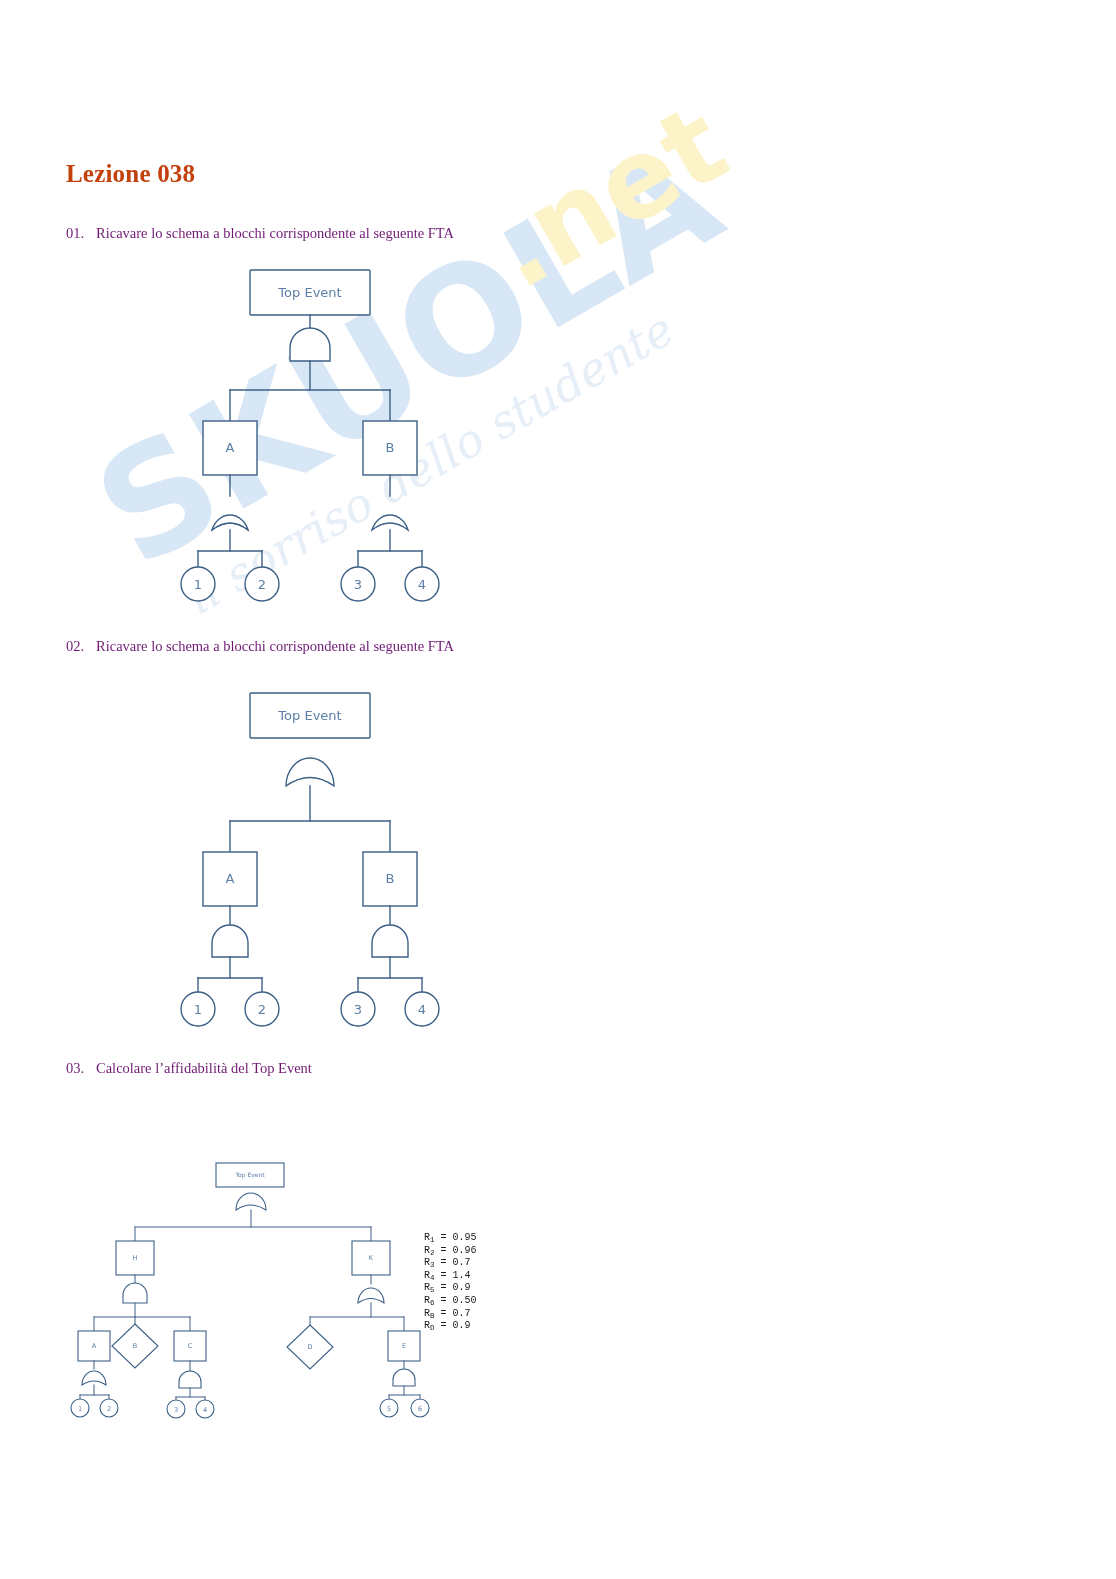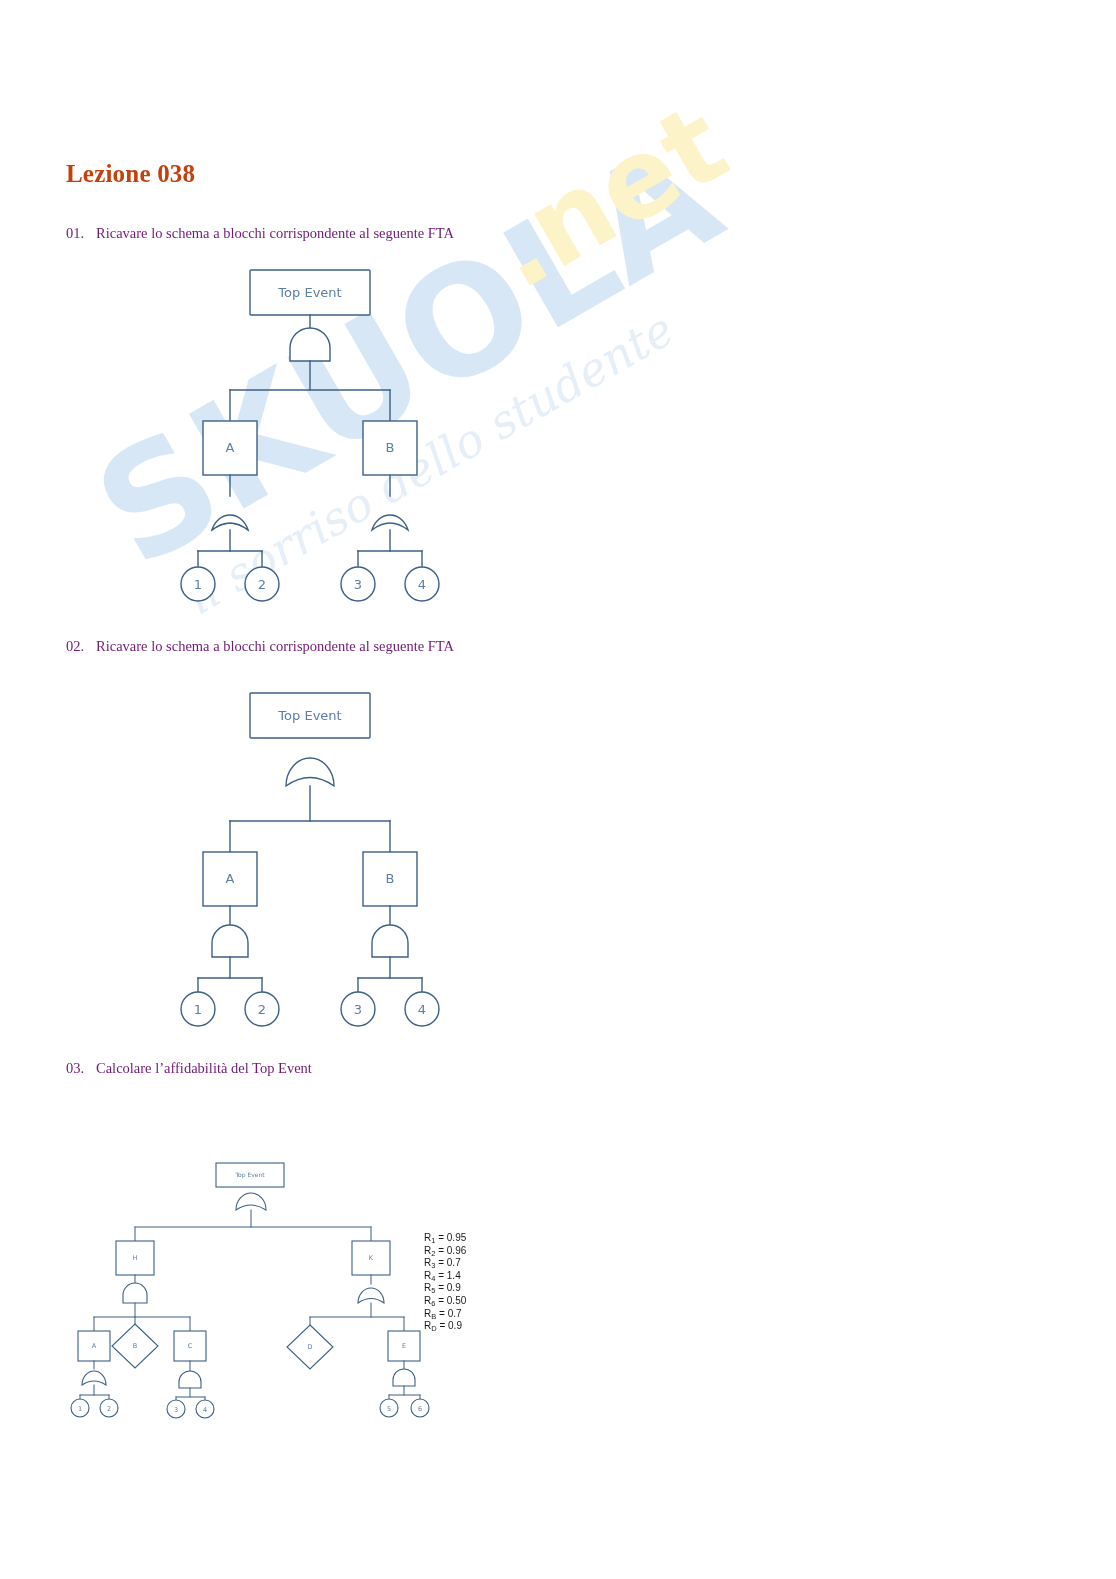--- a/index.html
+++ b/index.html
@@ -81,21 +81,21 @@
   .lbl-top-s  { font-size: 6px; }
   .lbl-box-s  { font-size: 6.5px; }
   .lbl-leaf-s { font-size: 6.5px; }
 
   
   .rel-list {
     position: absolute;
     left: 424px;
     top: 1232px;
     z-index: 3;
-    font-family: Liberation Sans, sans-serif;
+    font-family: Liberation Mono, monospace;
     font-size: 10px;
     color: #1a1a1a;
     line-height: 11.6px;
   }
   .rel-row { white-space: nowrap; }
   .rel-row sub { font-size: 7.5px; vertical-align: baseline; position: relative; top: 2px; }
 </style>
 </head>
 <body>
 

